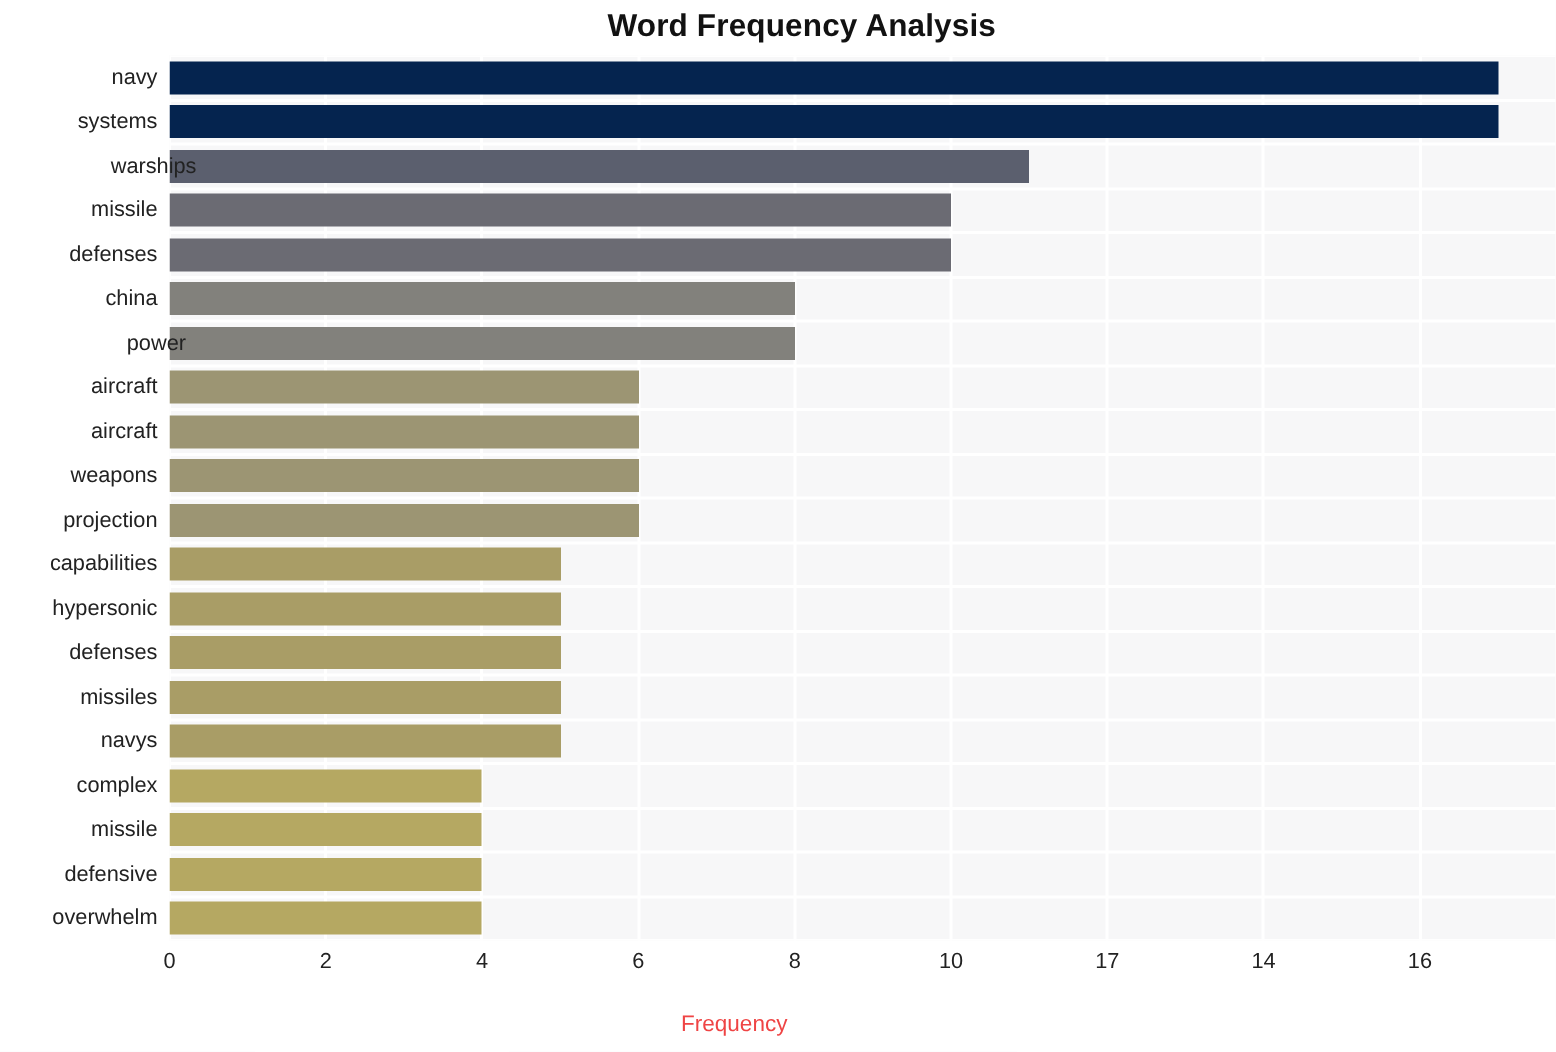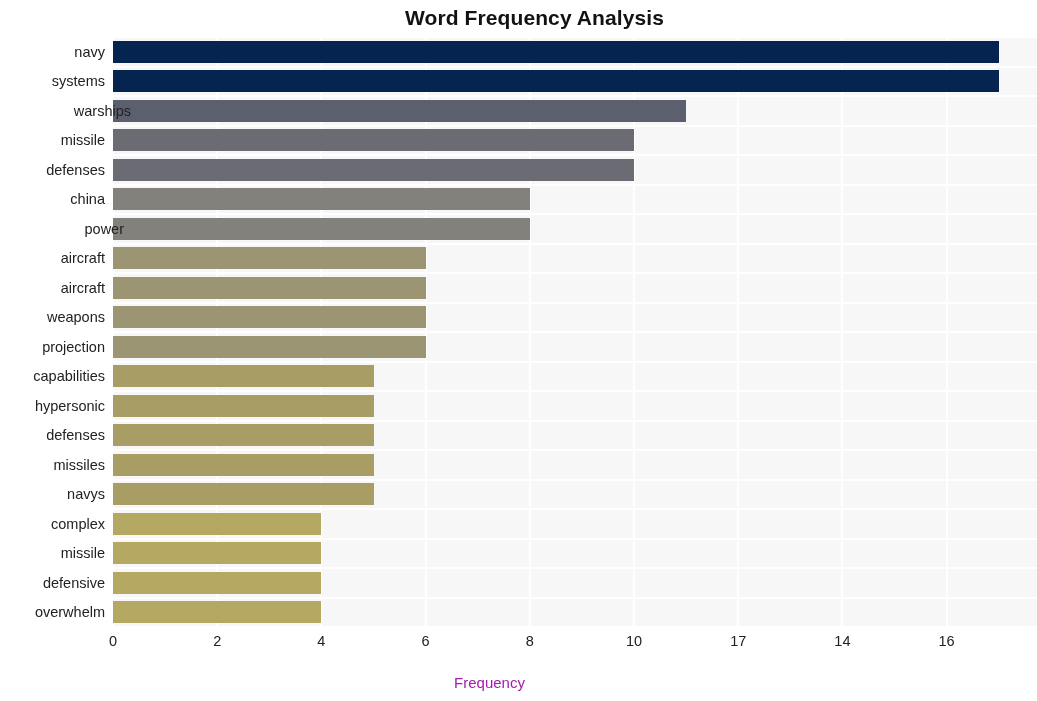--- a/index.html
+++ b/index.html
@@ -102,21 +102,21 @@
     color: #222222;
     white-space: nowrap;
   }
   #x-axis-title {
     position: absolute;
     left: 0;
     top: 674px;
     width: 947px;
     text-align: center;
     font-size: 15px;
-    color: #a21caf;
+    color: #ef4444;
   }
 </style>
 </head>
 <body>
 
 <div id="figure">
 
   <div id="chart-title">Word Frequency Analysis</div>
 
   <div id="plot-area">

